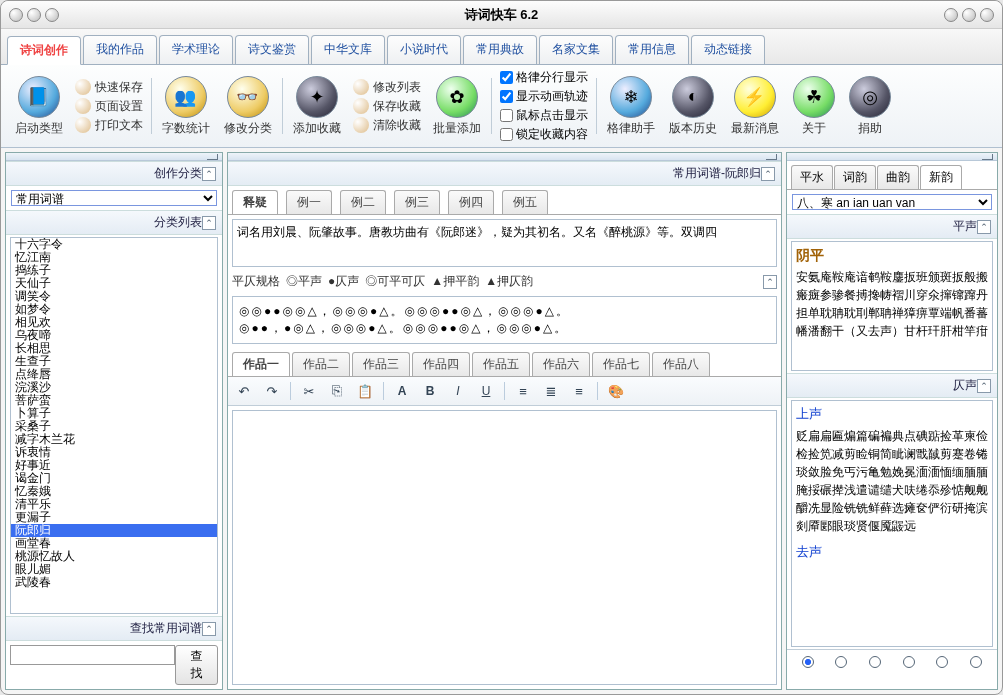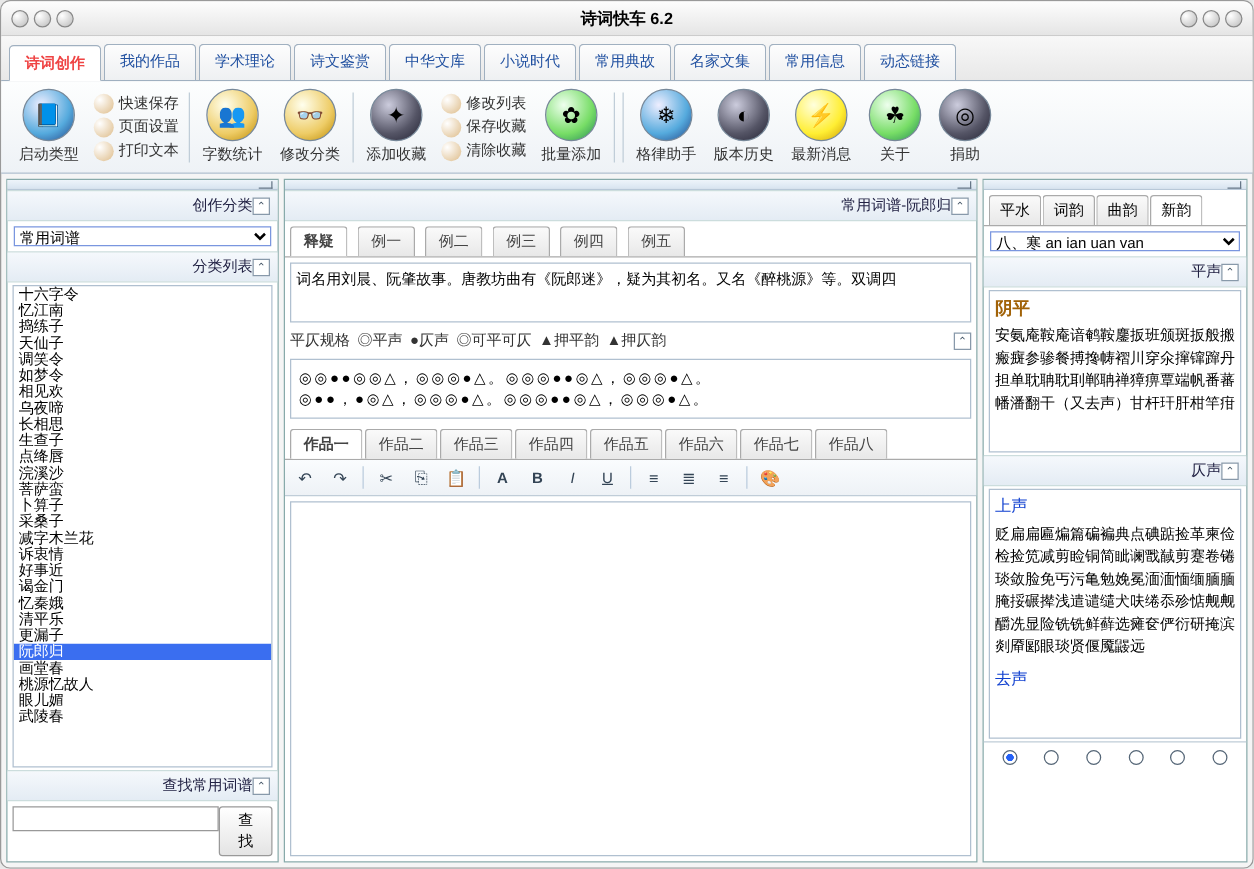--- a/index.html
+++ b/index.html
@@ -141,20 +141,38 @@
       <div class="tool-list-item">
           <span class="mini-icon"></span>
           <span>清除收藏</span>
         </div>
     </div>
     <div class="tool-block">
       <div class="tool-icon icon-green">✿</div>
       <div class="tool-label">批量添加</div>
     </div>
     <div class="vsep"></div>
+    <div class="tool-list">
+      <label class="chk">
+          <input type="checkbox" checked="" style="">
+          <span>格律分行显示</span>
+        </label>
+      <label class="chk">
+          <input type="checkbox" checked="" style="">
+          <span>显示动画轨迹</span>
+        </label>
+      <label class="chk">
+          <input type="checkbox" style="">
+          <span>鼠标点击显示</span>
+        </label>
+      <label class="chk">
+          <input type="checkbox" style="">
+          <span>锁定收藏内容</span>
+        </label>
+    </div>
     <div class="vsep"></div>
     <div class="tool-block">
       <div class="tool-icon icon-blue">❄</div>
       <div class="tool-label">格律助手</div>
     </div>
     <div class="tool-block">
       <div class="tool-icon icon-dark">◐</div>
       <div class="tool-label">版本历史</div>
     </div>
     <div class="tool-block">
@@ -311,21 +329,21 @@
         <span class="chevbox">⌃</span>
       </div>
       <div class="rhyme-scroll" style="height:130px">
         <div class="rhyme-h">阴平</div>
         <div>安氨庵鞍庵谙鹌鞍鏖扳班颁斑扳般搬瘢癍参骖餐搏搀帱褶川穿氽撺镩蹿丹担单耽聃耽刵郸聃禅獐痹覃端帆番蕃幡潘翻干（又去声）甘杆玕肝柑竿疳</div>
       </div>
       <div class="sec-hdr">
         <span>仄声</span>
         <span class="chevbox">⌃</span>
       </div>
-      <div class="rhyme-scroll" style="height:200px">
+      <div class="rhyme-scroll" style="height:247px">
         <div class="rhyme-h2">上声</div>
         <div>贬扁扁匾煸篇碥褊典点碘踮捡革柬俭检捡笕减剪睑铜简眦谰戬馘剪蹇卷锩琰敛脸免丐污亀勉娩冕湎湎愐缅腼腼腌挼碾撵浅遣谴缱犬呋绻忝殄惦觍觍釂冼显险铣铣鲜藓选瘫奁俨衍研掩滨剡厣郾眼琰贤偃魇鼹远</div>
         <div class="rhyme-h2" style="margin-top:8px">去声</div>
       </div>
       <div class="radios">
         <span class="radio-dot on"></span>
         <span class="radio-dot"></span>
         <span class="radio-dot"></span>
         <span class="radio-dot"></span>
         <span class="radio-dot"></span>

